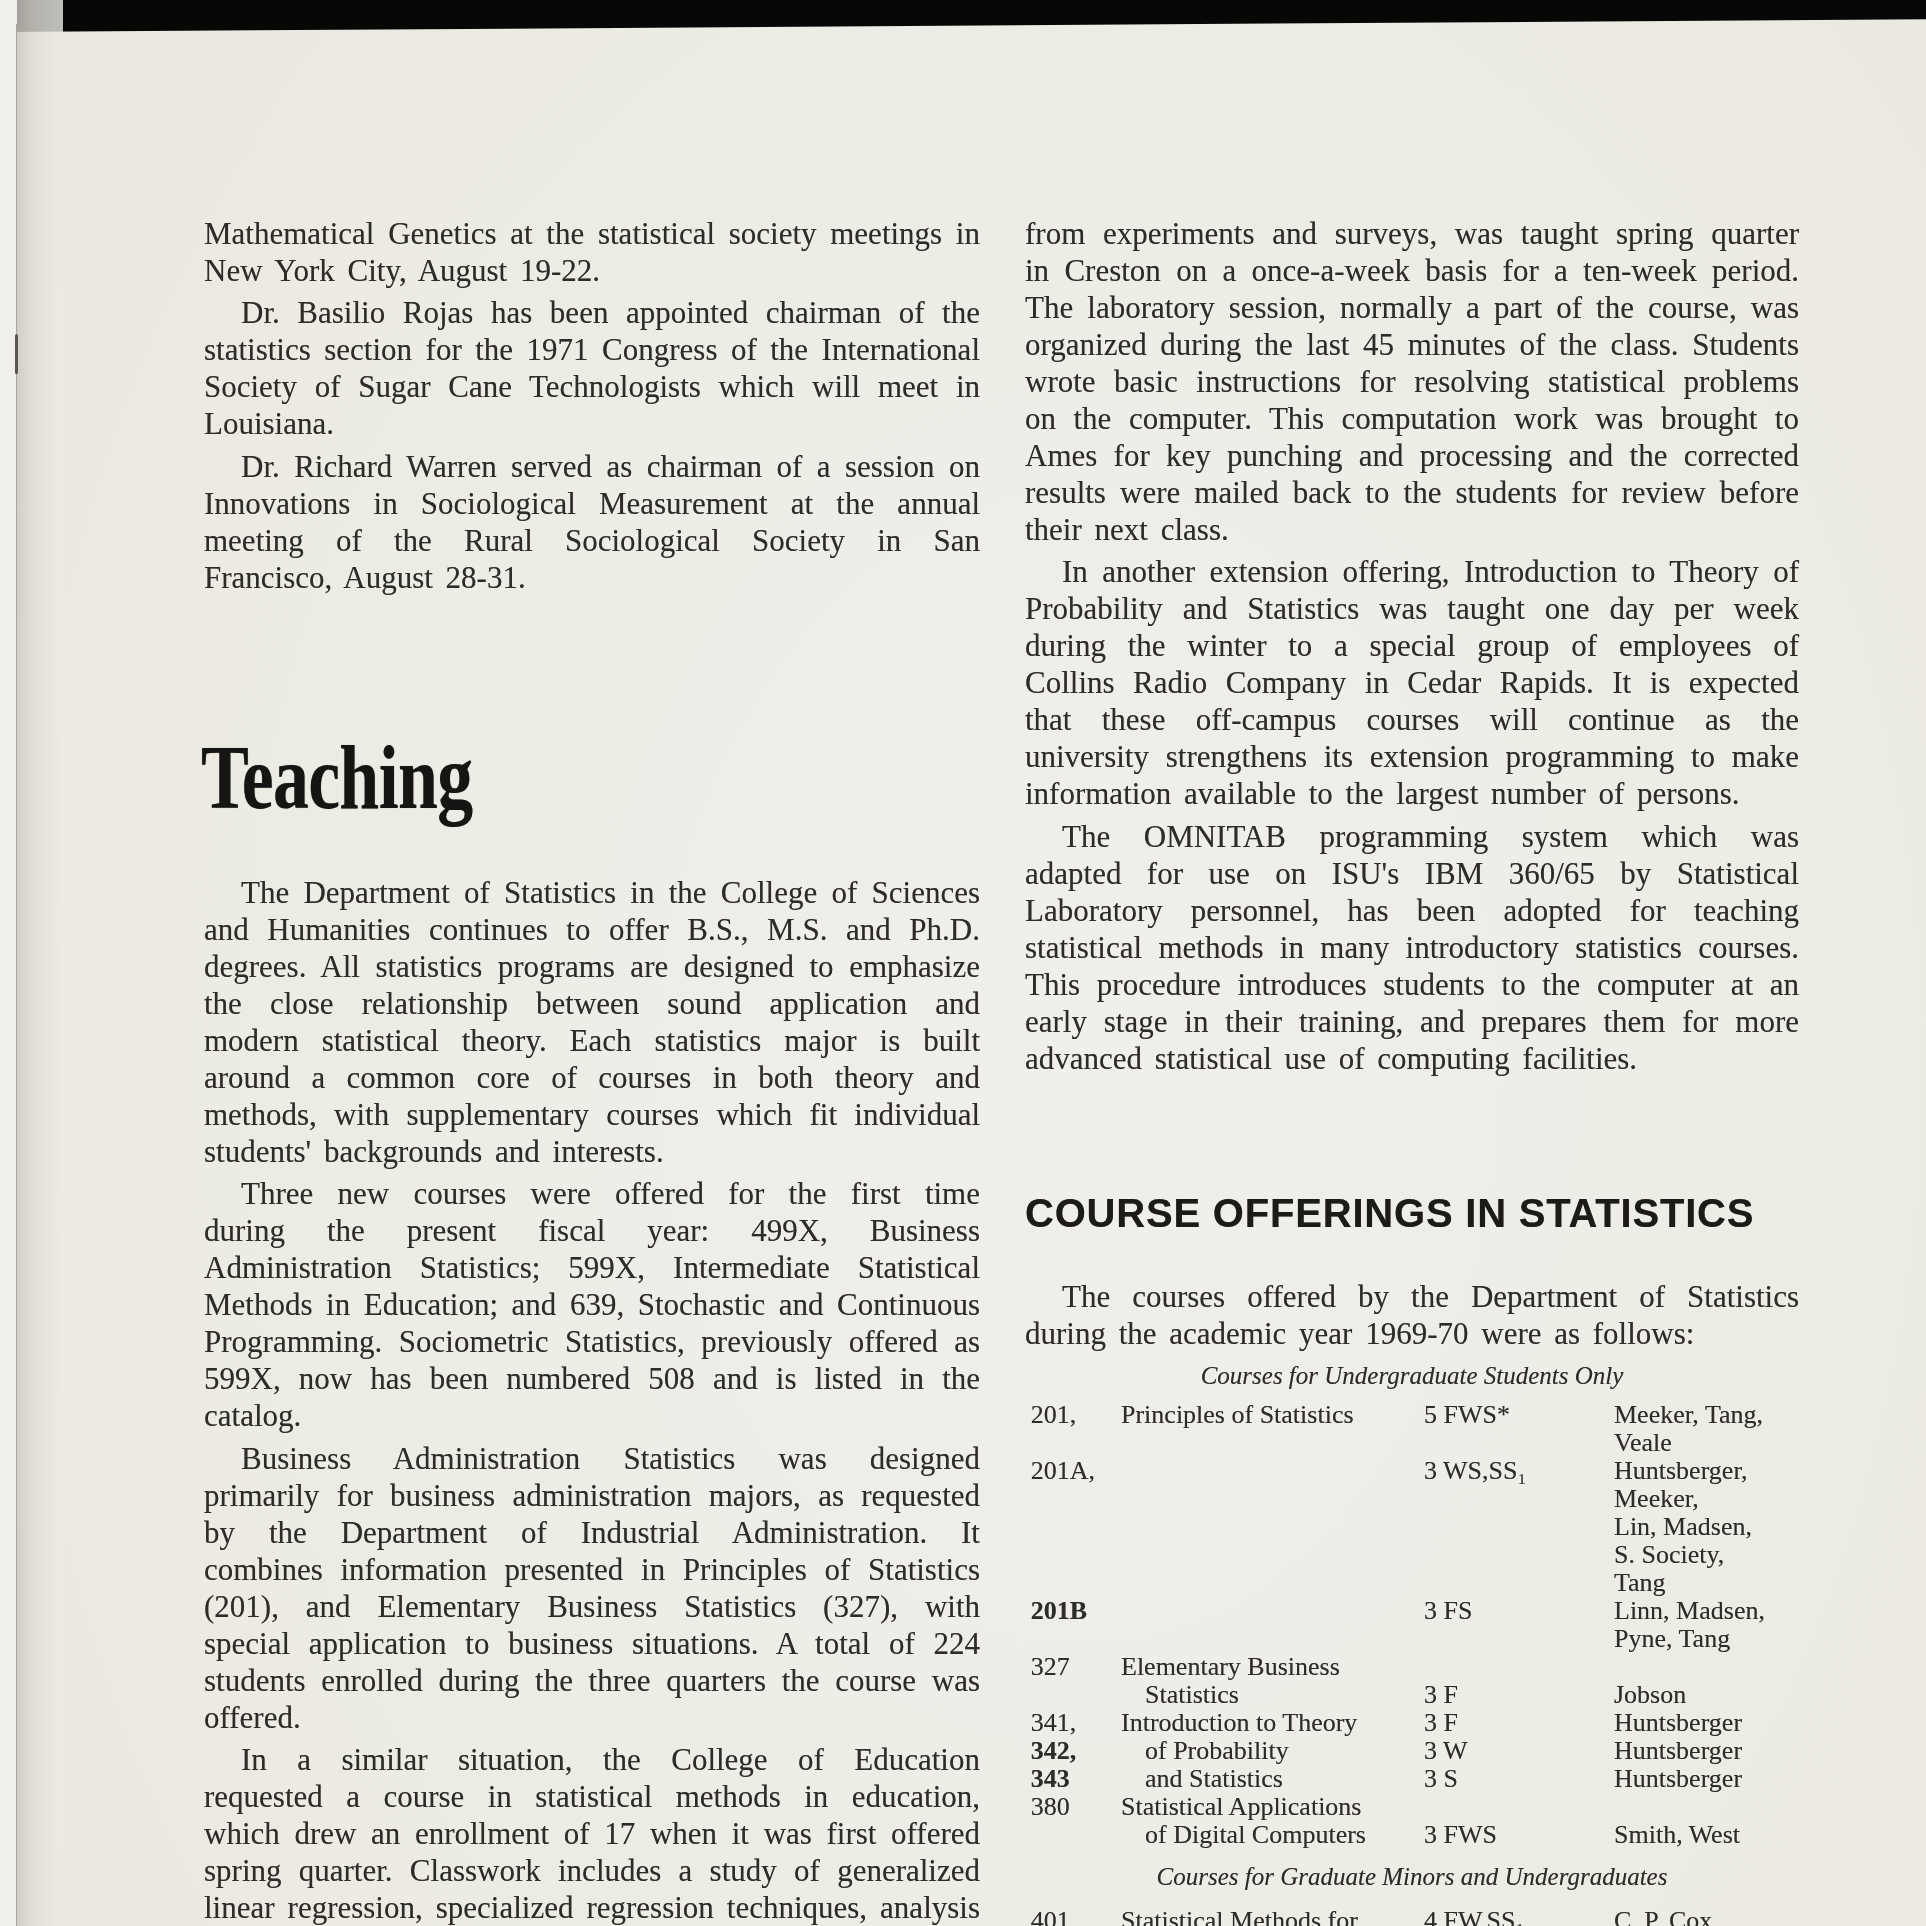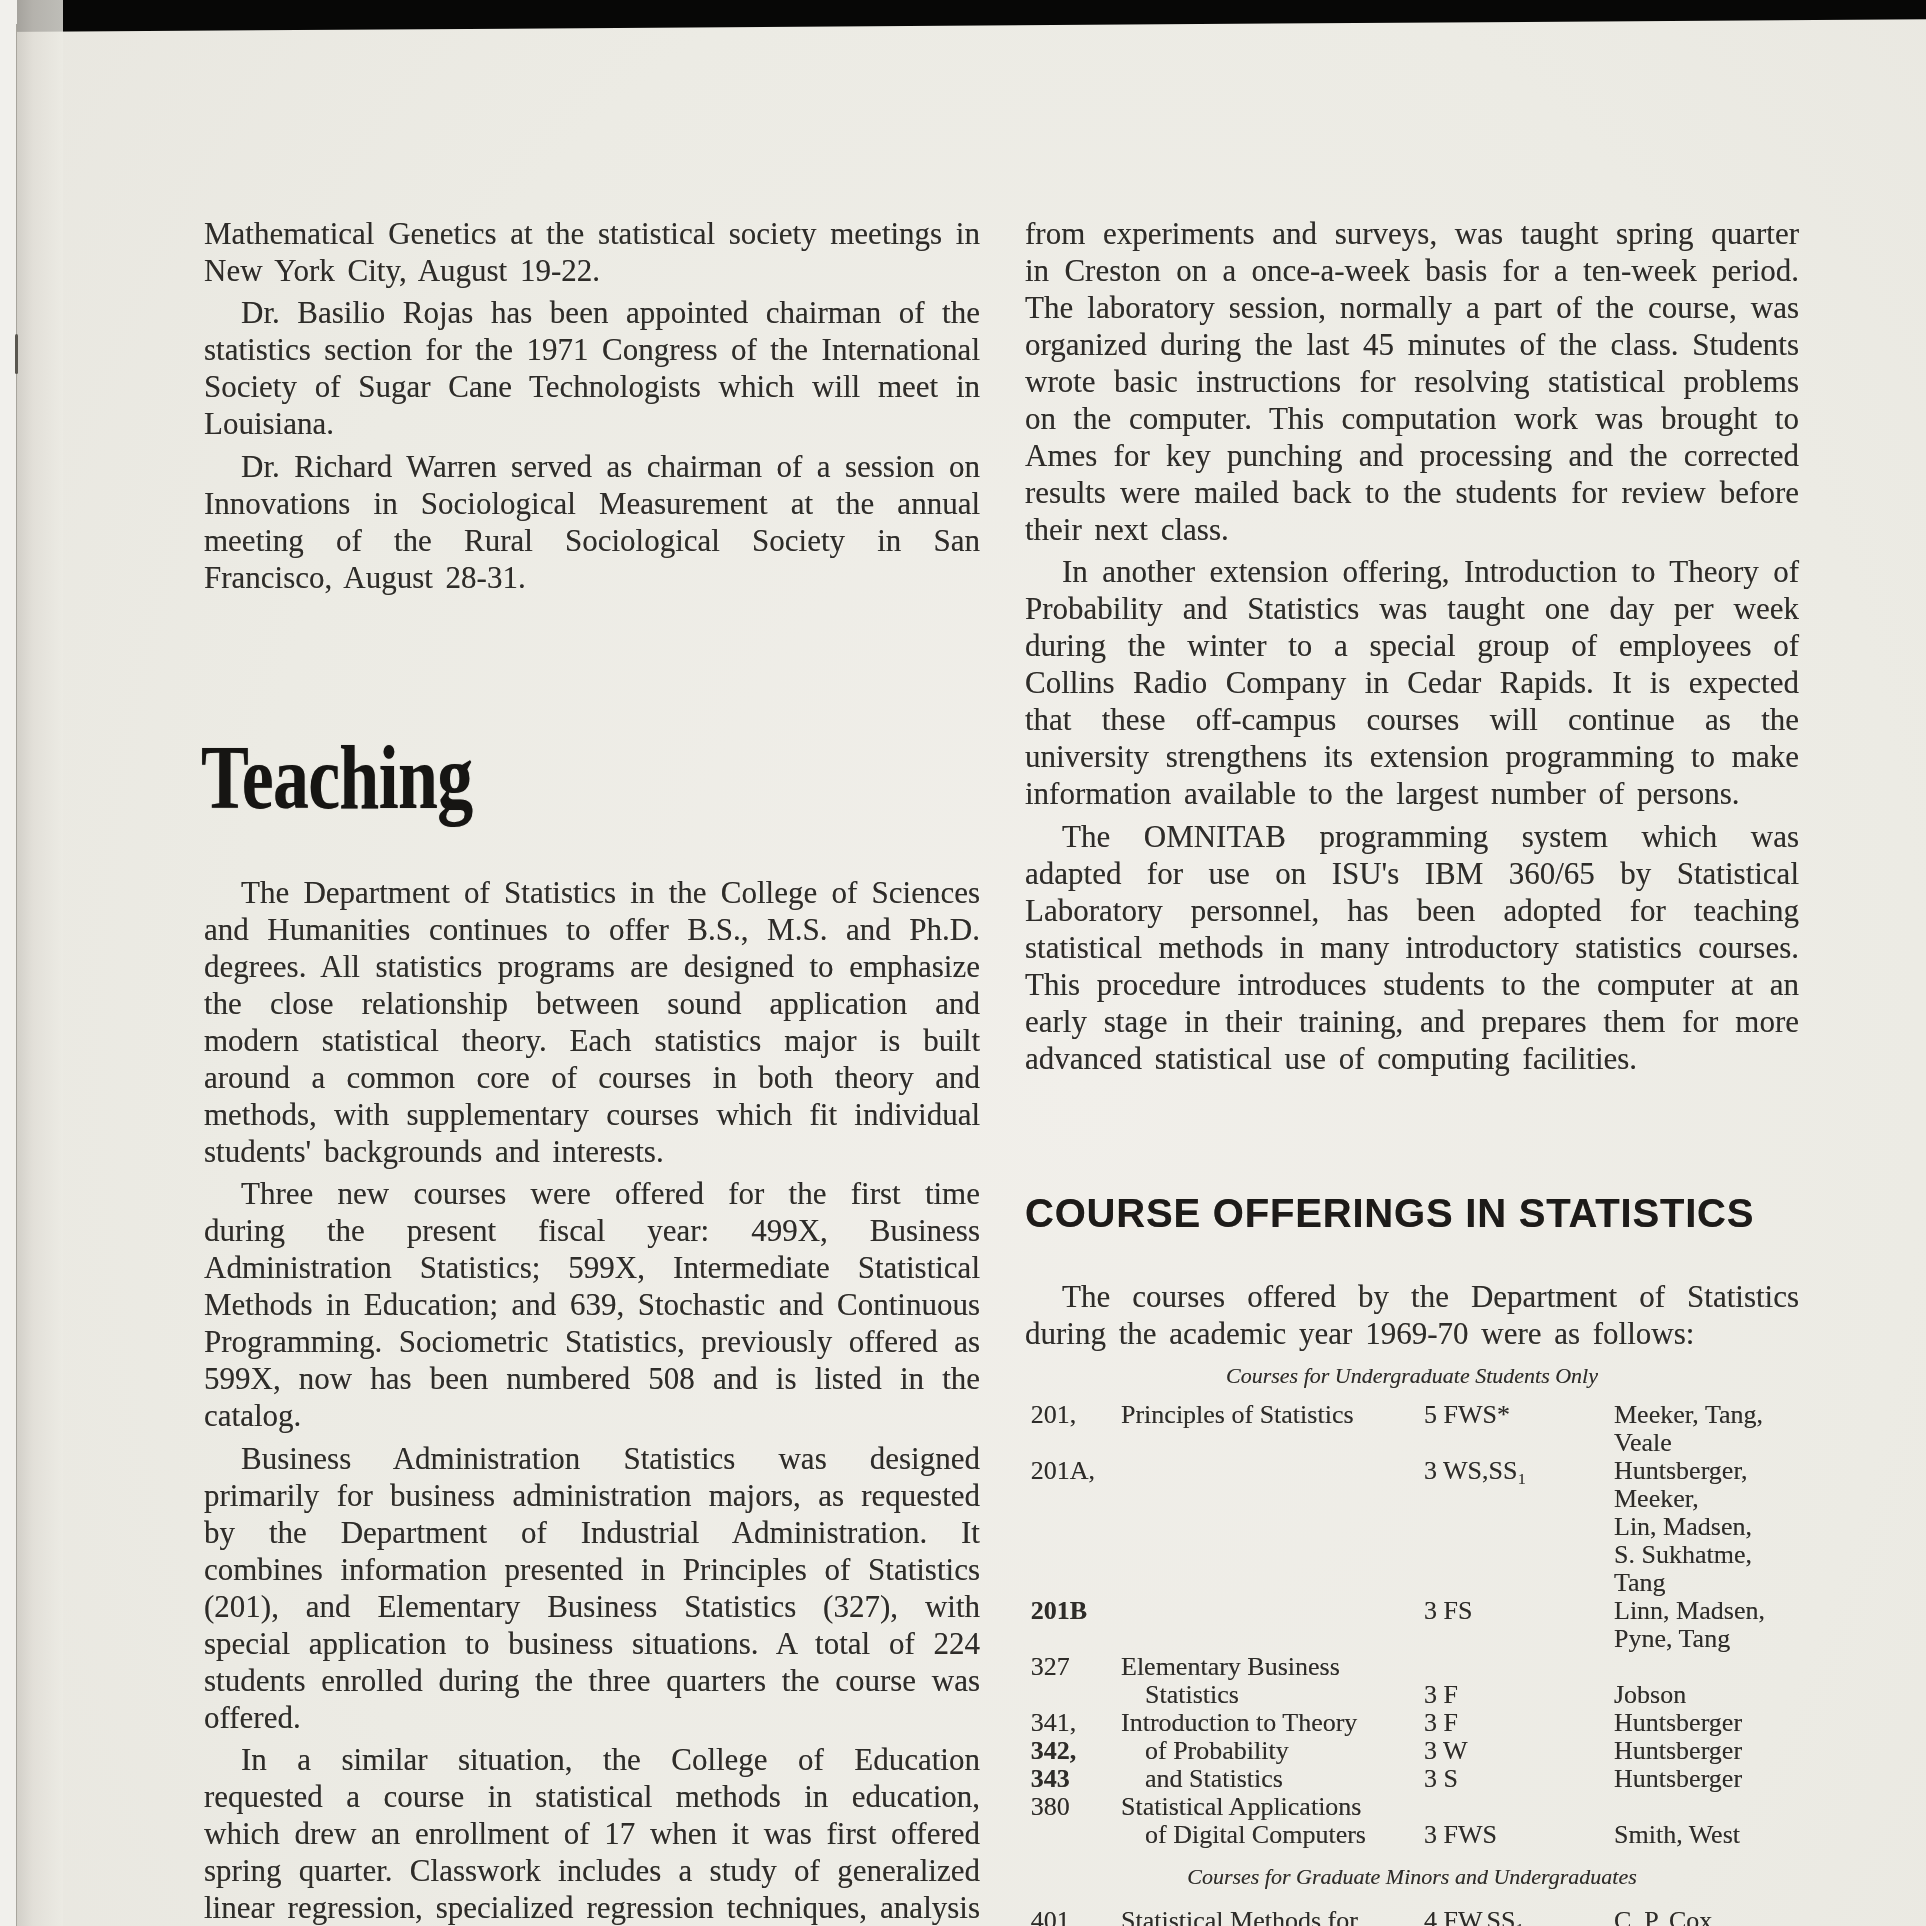--- a/index.html
+++ b/index.html
@@ -24,21 +24,21 @@
          font-weight:bold;letter-spacing:-0.8px;color:#161513;transform:scaleX(.78);
          transform-origin:left top;text-shadow:0 0 0.8px rgba(20,18,16,.5);}
   #course-heading{position:absolute;left:1025px;top:1193px;margin:0;width:774px;
          font-family:"Liberation Sans","DejaVu Sans",sans-serif;font-weight:bold;
          font-size:40px;line-height:1;letter-spacing:0.8px;color:#1d1b19;
          text-shadow:0 0 0.6px rgba(25,23,20,.55);}
   #intro{position:absolute;left:1025px;top:1278px;width:774px;}
   
   #course-table{position:absolute;left:1025px;top:1362px;width:774px;font-size:26px;
          color:#2e2c29;text-shadow:0 0 0.4px rgba(45,42,38,.45);}
-  .tgroup-heading{font-style:italic;font-size:22px;line-height:27px;text-align:center;
+  .tgroup-heading{font-style:italic;font-size:25px;line-height:27px;text-align:center;
          margin:0 0 10.8px 0;}
   .tgroup-heading.g2{margin:15.4px 0 15.4px 0;}
   .trow{position:relative;height:28px;}
   .c-num{position:absolute;left:5.8px;white-space:nowrap;}
   .c-title{position:absolute;left:96px;white-space:nowrap;}
   .trow.cont .c-title{left:120px;}
   .c-cred{position:absolute;left:399px;white-space:nowrap;}
   .c-inst{position:absolute;left:589px;white-space:nowrap;}
   .bolder{font-weight:600;text-align:right;}
 </style>
@@ -97,21 +97,21 @@
       <span class="c-cred">3 WS,SS₁</span>
       <span class="c-inst">Huntsberger,</span>
     </div>
     <div class="trow">
       <span class="c-inst">Meeker,</span>
     </div>
     <div class="trow">
       <span class="c-inst">Lin, Madsen,</span>
     </div>
     <div class="trow">
-      <span class="c-inst">S. Sukhatme,</span>
+      <span class="c-inst">S. Society,</span>
     </div>
     <div class="trow">
       <span class="c-inst">Tang</span>
     </div>
     <div class="trow">
       <span class="c-num bolder">201B</span>
       <span class="c-cred">3 FS</span>
       <span class="c-inst">Linn, Madsen,</span>
     </div>
     <div class="trow">

